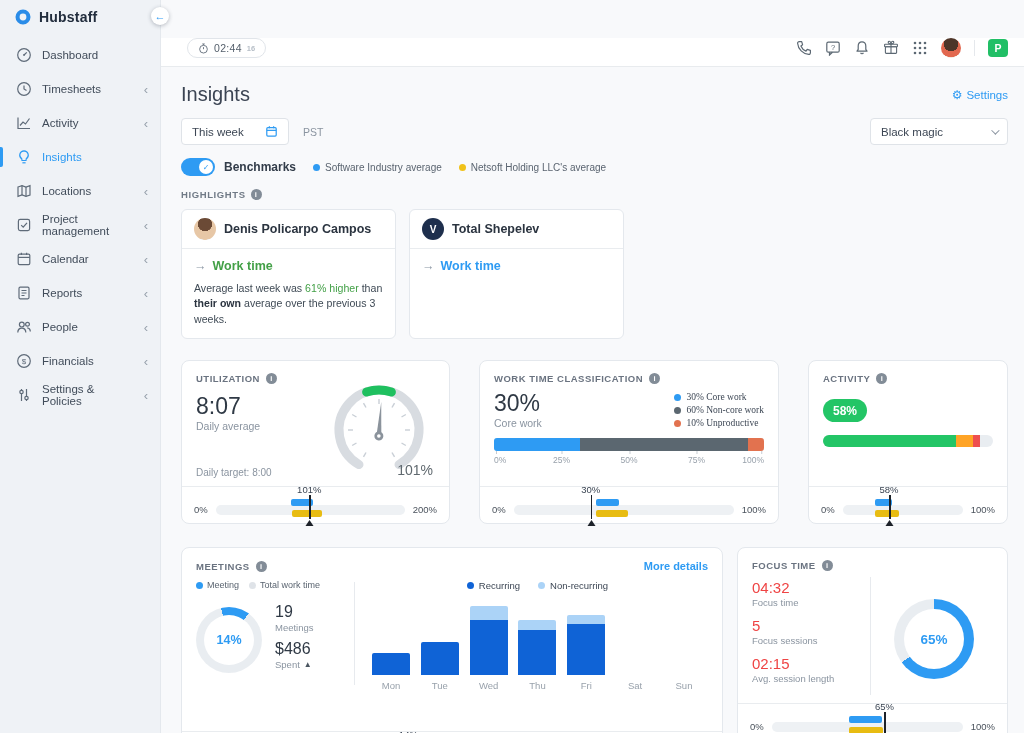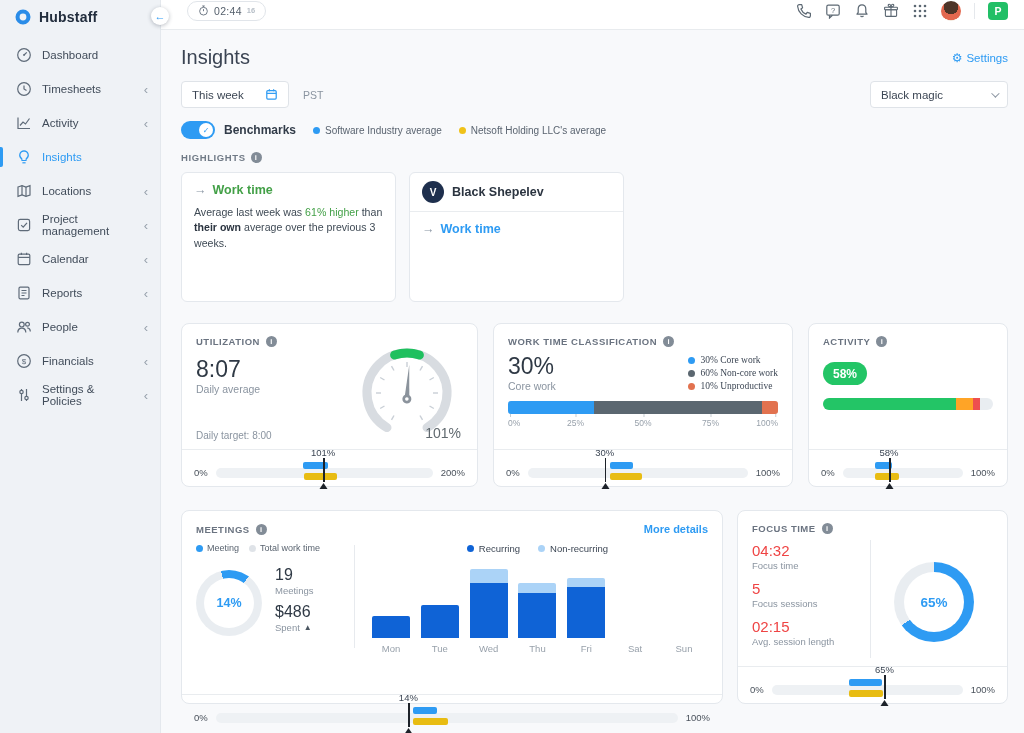--- a/index.html
+++ b/index.html
@@ -17,21 +17,21 @@
   .nav-item.active { color:#2e9bf3; }
   .nav-item.active .nicon { color:#2e9bf3; }
   .nav-item.active::before { content:""; position:absolute; left:0; top:7px; width:3px; height:20px; background:#2e9bf3; border-radius:0 2px 2px 0; }
   .chev { margin-left:auto; color:#97a1ac; font-size:13px; line-height:1; }
 
   
   .main { flex:1; display:flex; flex-direction:column; position:relative; }
   .collapse-btn { position:absolute; left:-10px; top:7px; width:18px; height:18px; border-radius:50%;
     background:#fff; box-shadow:0 1px 4px rgba(30,40,60,.3); color:#2e9bf3; font-size:11px;
     display:flex; align-items:center; justify-content:center; z-index:6; cursor:pointer; }
-  .topbar { height:30px; background:#fff; border-bottom:1px solid #e8ebee; display:flex; align-items:center; padding:0 16px 8px 26px; }
+  .topbar { height:30px; background:#fff; border-bottom:1px solid #e8ebee; display:flex; align-items:center; padding:0 16px 8px 26px;margin-top:38px; }
   .timer-pill { display:flex; align-items:center; gap:5px; height:20px; padding:0 10px; border:1px solid #e1e5ea; border-radius:10px; background:#fff; cursor:pointer; }
   .timer-pill .tval { font-size:10.5px; color:#55606c; letter-spacing:.3px; }
   .timer-pill .tsec { font-size:7.5px; color:#b6bec7;font-weight:bold; }
   .tb-icons { margin-left:auto; display:flex; align-items:center; gap:13px; color:#5c6873; }
   .tb-ic { width:16px; height:16px; display:flex; cursor:pointer; }
   .tb-avatar { width:20px; height:20px; border-radius:50%; cursor:pointer;
     background:radial-gradient(circle at 50% 30%, #4e3528 0 42%, #e2684f 43% 75%, #f2e6da 76%); }
   .tb-sep { width:1px; height:16px; background:#e5e8ec; }
   .p-badge { width:20px; height:18px; border-radius:4px; background:#21bf66; color:#fff; font-size:10.5px; font-weight:bold;
     display:flex; align-items:center; justify-content:center; cursor:pointer; }
@@ -76,21 +76,21 @@
   .hl-avatar.initial { background:#1e2f4d; color:#fff; font-size:10px; font-weight:bold; display:flex; align-items:center; justify-content:center; }
   .hl-name { font-size:12.5px; font-weight:bold; color:#2b3440; }
   .hl-body { padding:10px 12px 0; }
   .hl-metric { display:flex; align-items:center; gap:6px; font-size:12.5px; font-weight:bold; cursor:pointer; }
   .hl-arrow { color:#8894a2; font-weight:normal; }
   .hl-text { margin-top:8px; font-size:10.6px; line-height:1.45; color:#3f4a55; }
   .hl-text b { color:#2b3440; }
 
   
   .metric-row { display:flex; justify-content:space-between; margin-top:21px; }
-  .card-util { width:297px; height:164px; }
+  .card-util { width:269px; height:164px; }
   .card-class { width:300px; height:164px; }
   .card-act { width:200px; height:164px; }
 
   .big-val { font-size:23px; color:#2f3945; margin-top:9px; }
   .muted { font-size:10.5px; color:#8a94a0; }
   .u-flex { display:flex; flex:1; }
   .u-left { flex:1; display:flex; flex-direction:column; }
   .u-target { margin-top:auto; margin-bottom:8px; font-size:10px; color:#8a94a0; }
   .gauge-wrap { width:112px; position:relative; margin-top:-2px; }
   .gauge-val { position:absolute; right:2px; bottom:8px; font-size:14px; color:#60696f; }
@@ -406,32 +406,36 @@
         </span>
       </div>
 
       <div class="hl-label">
         <span>HIGHLIGHTS</span>
         <span class="info"></span>
       </div>
 
       <div class="hl-cards">
         <div class="hl-card">
+          <div class="hl-head">
+            <span class="hl-avatar"></span>
+            <span class="hl-name">Denis Policarpo Campos</span>
+          </div>
           <div class="hl-body">
             <div class="hl-metric">
               <span class="hl-arrow">→</span>
               <span style="color: rgb(67, 160, 71);">Work time</span>
             </div>
             <div class="hl-text"><span>Average last week was </span><span style="color: rgb(67, 160, 71);">61% higher</span><span> than </span><b>their own</b><span> average over the previous 3 weeks.</span></div>
           </div>
         </div>
         <div class="hl-card">
           <div class="hl-head">
             <span class="hl-avatar initial">V</span>
-            <span class="hl-name">Black Shepelev</span>
+            <span class="hl-name">Total Shepelev</span>
           </div>
           <div class="hl-body">
             <div class="hl-metric">
               <span class="hl-arrow">→</span>
               <span style="color: rgb(46, 155, 243);">Work time</span>
             </div>
           </div>
         </div>
       </div>
 

